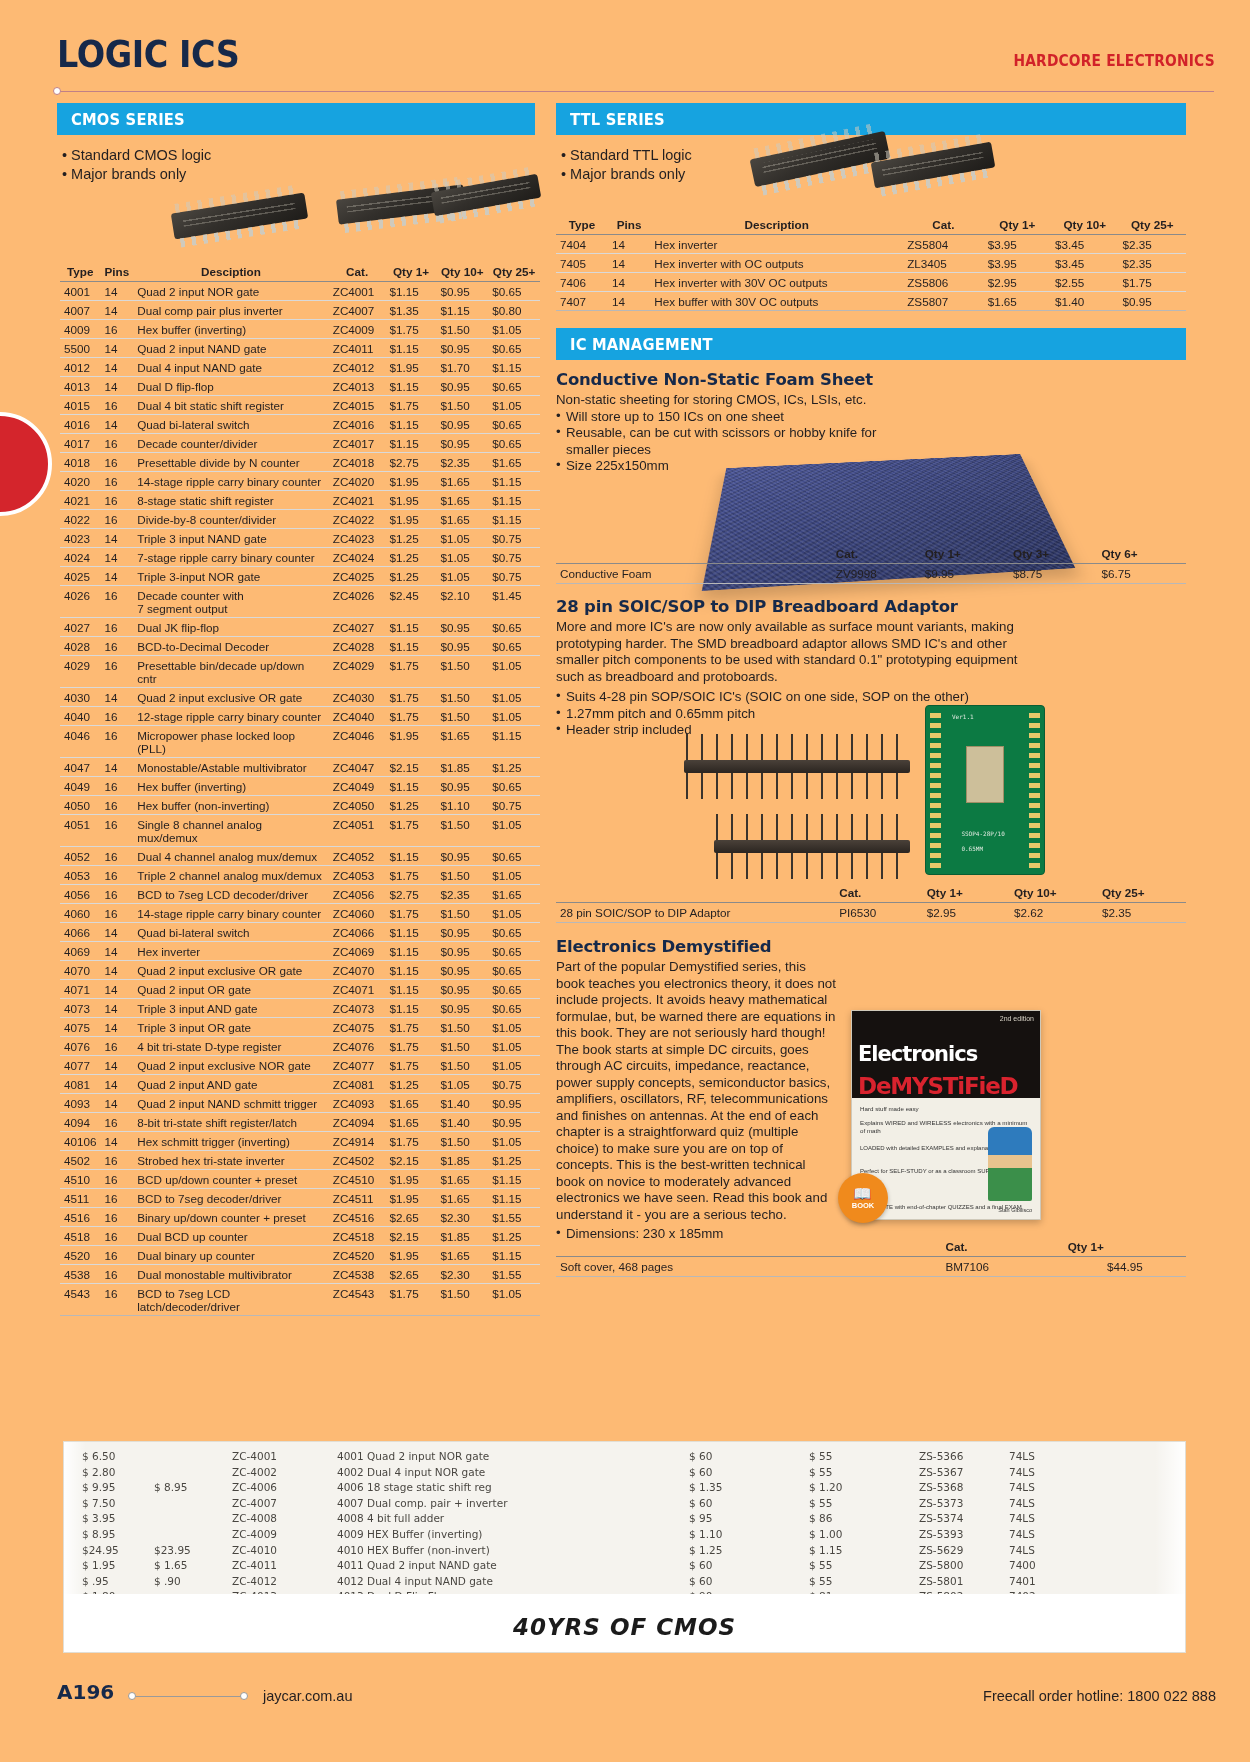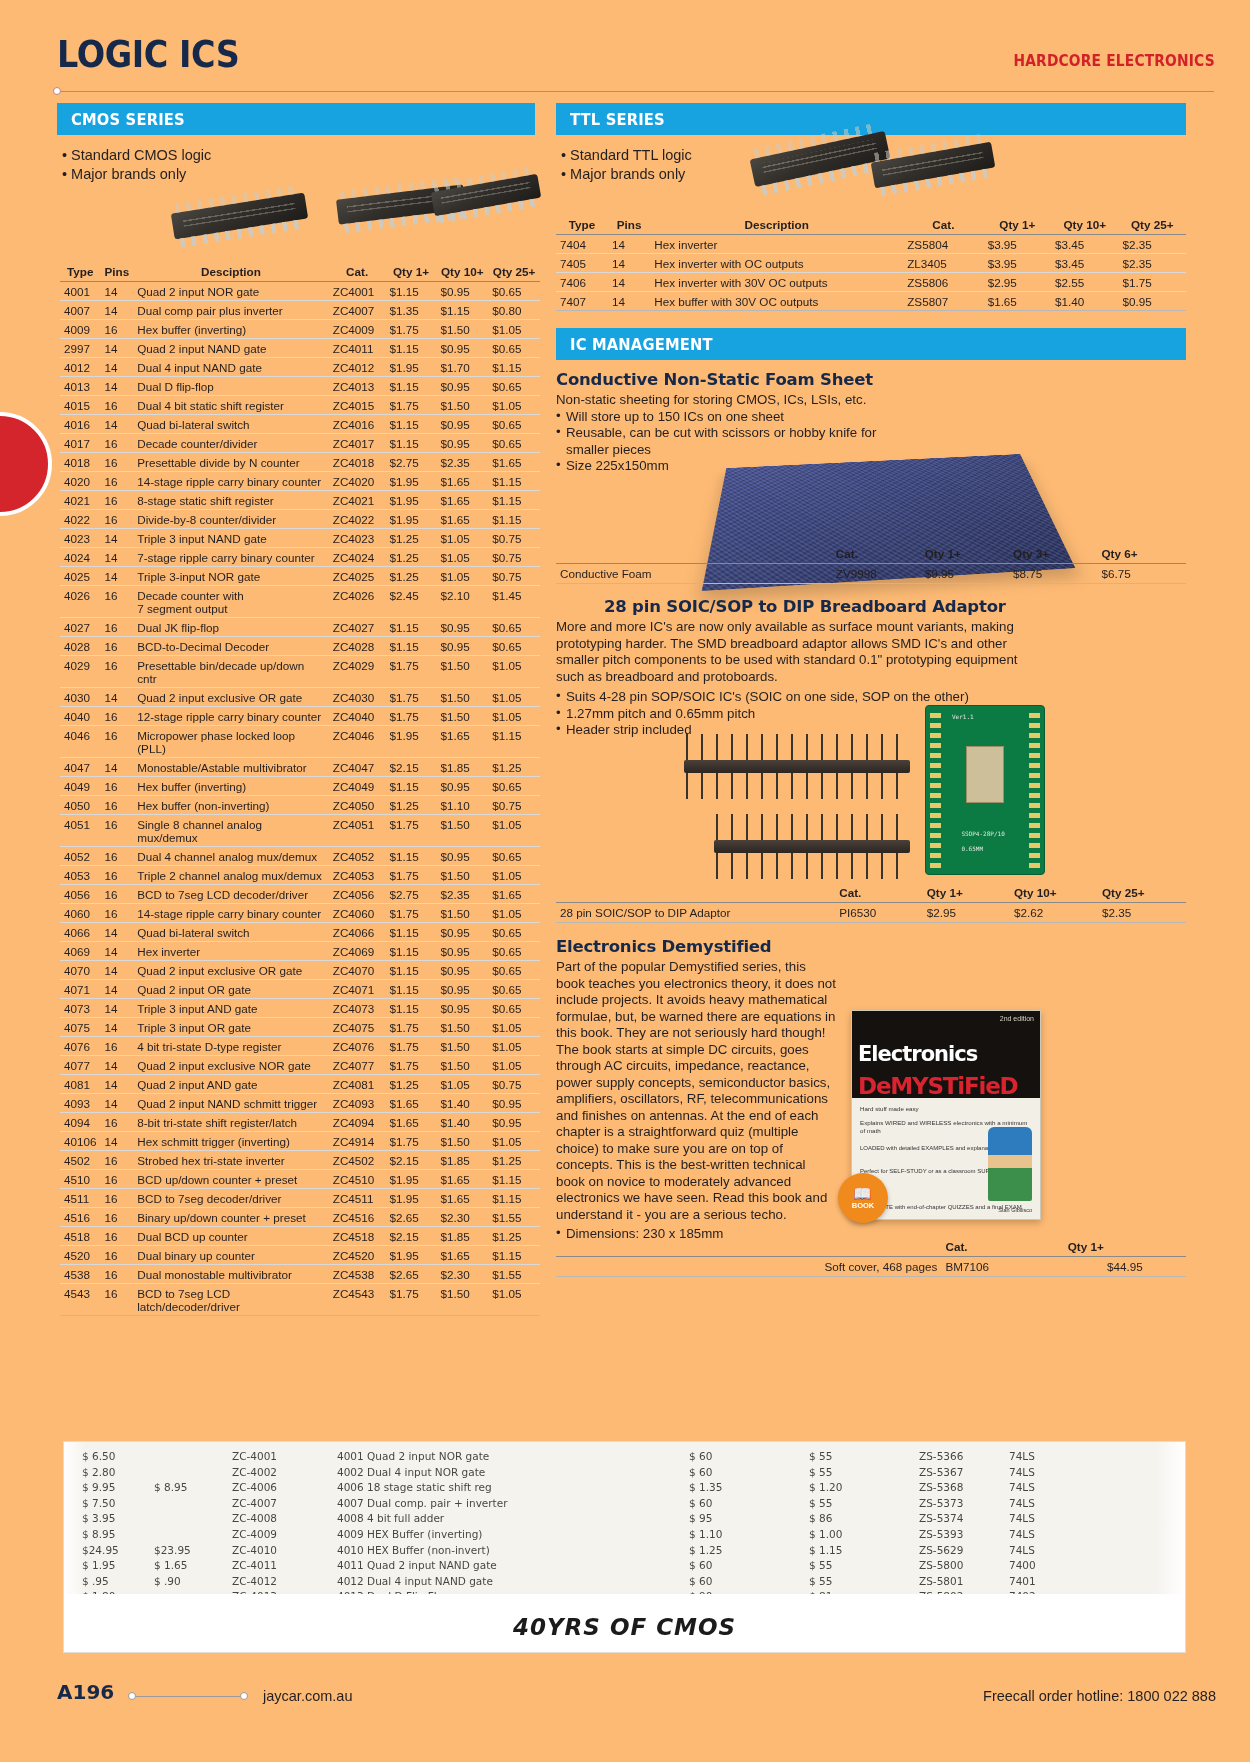--- a/index.html
+++ b/index.html
@@ -313,21 +313,21 @@
         <tr>
           <td class="c-type">4009</td>
           <td class="c-pins">16</td>
           <td class="c-desc">Hex buffer (inverting)</td>
           <td class="c-cat">ZC4009</td>
           <td class="c-p num">$1.75</td>
           <td class="c-p num">$1.50</td>
           <td class="c-p num">$1.05</td>
         </tr>
         <tr>
-          <td class="c-type">2997</td>
+          <td class="c-type">5500</td>
           <td class="c-pins">14</td>
           <td class="c-desc">Quad 2 input NAND gate</td>
           <td class="c-cat">ZC4011</td>
           <td class="c-p num">$1.15</td>
           <td class="c-p num">$0.95</td>
           <td class="c-p num">$0.65</td>
         </tr>
         <tr>
           <td class="c-type">4012</td>
           <td class="c-pins">14</td>
@@ -850,21 +850,21 @@
         <tr>
           <td style="width: 290px;">Conductive Foam</td>
           <td style="width: 92px;">ZV9998</td>
           <td style="width: 92px;">$9.95</td>
           <td style="width: 92px;">$8.75</td>
           <td style="width: 92px;">$6.75</td>
         </tr>
       </tbody>
   </table>
 
-  <div class="h-prod" style="left:556px; top:597px;margin-left:48px;">28 pin SOIC/SOP to DIP Breadboard Adaptor</div>
+  <div class="h-prod" style="left:556px; top:597px;">28 pin SOIC/SOP to DIP Breadboard Adaptor</div>
   <div class="p-body" style="left:556px; top:619px; width:472px;">
     <div>More and more IC's are now only available as surface mount variants, making prototyping harder. The SMD breadboard adaptor allows SMD IC's and other smaller pitch components to be used with standard 0.1" prototyping equipment such as breadboard and protoboards.</div>
     <ul style="margin-top:4px;">
       <li>Suits 4-28 pin SOP/SOIC IC's (SOIC on one side, SOP on the other)</li>
       <li>1.27mm pitch and 0.65mm pitch</li>
       <li>Header strip included</li>
     </ul>
   </div>
 
   <div class="pcb" style="left:925px; top:705px; width:120px; height:170px;">
@@ -928,21 +928,21 @@
   <table class="striptab" id="book-table" style="left:556px; top:1238px; width:630px;">
     <thead>
         <tr>
           <th style="width: 290px;"></th>
           <th style="width: 92px;">Cat.</th>
           <th style="width: 92px;">Qty 1+</th>
         </tr>
       </thead>
     <tbody>
         <tr>
-          <td style="width: 290px; text-align: right;">Soft cover, 468 pages</td>
+          <td style="width: 290px;">Soft cover, 468 pages</td>
           <td style="width: 92px;">BM7106</td>
           <td style="width: 92px; text-align: center;">$44.95</td>
         </tr>
       </tbody>
   </table>
 
   <div class="vintage">
     <div class="vgrid" id="vintage-grid">
         <div class="vrow">
           <span class="v1">$ 6.50</span>

